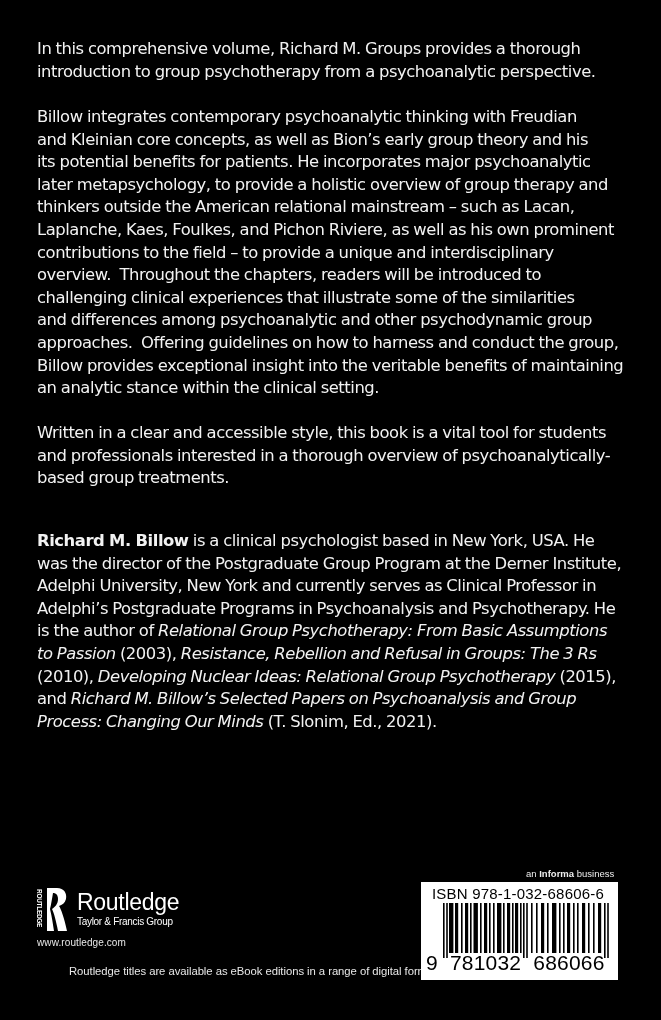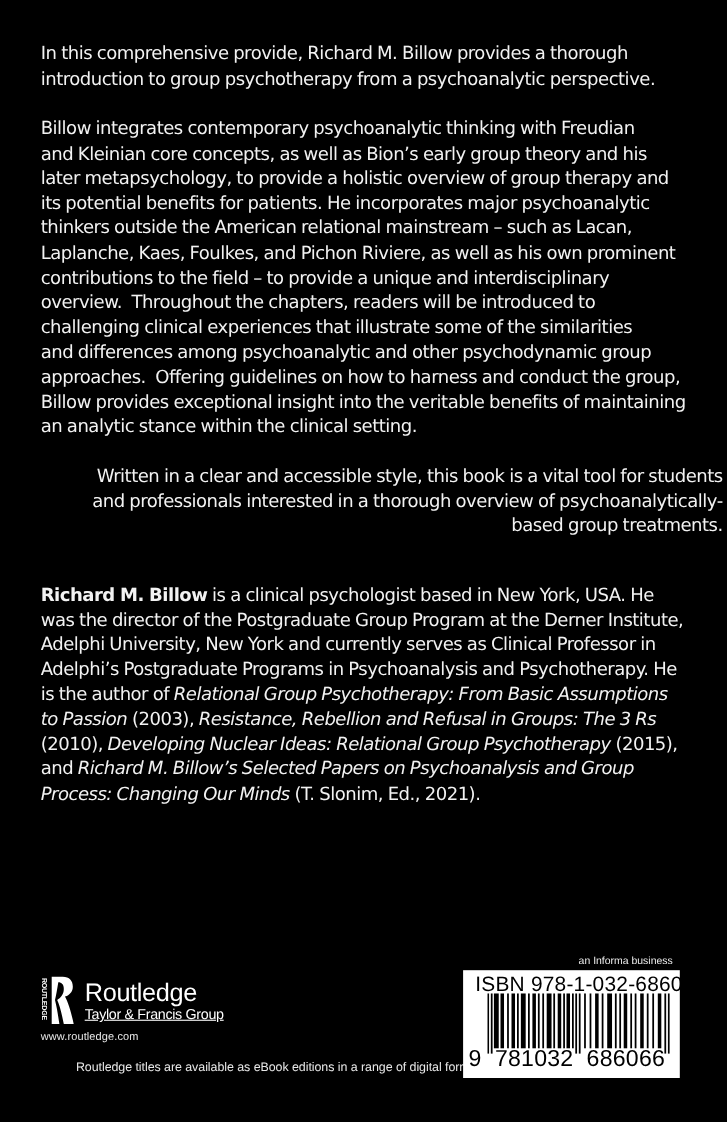--- a/index.html
+++ b/index.html
@@ -21,21 +21,21 @@
       width: 620px;
       font-size: 16.4px;
       line-height: 22.6px;
       letter-spacing: -0.45px;
       word-spacing: -0.5px;
       white-space: nowrap;
     }
     .line { display: block; }
     .p1 { top: 38px; }
     .p2 { top: 106px; }
-    .p3 { top: 422px; text-align: right; }
+    .p3 { top: 422px; }
     .bio { top: 530px; }
     .bio .name { font-weight: bold; }
     .bio .ital { font-style: italic; }
 
     
     .logo {
       position: absolute;
       left: 37px;
       top: 885px;
       height: 48px;
@@ -73,24 +73,23 @@
       flex-direction: column;
       font-family: "Liberation Sans", sans-serif;
       color: #ffffff;
     }
     .logo-name {
       font-size: 23px;
       line-height: 26px;
       letter-spacing: -0.3px;
     }
     .logo-sub {
-      font-size: 13px;
+      font-size: 10px;
       line-height: 14px;
       letter-spacing: -0.3px;
-      text-decoration: underline;
     }
     .website {
       position: absolute;
       left: 37px;
       top: 937px;
       font-family: "Liberation Sans", sans-serif;
       font-size: 10px;
       color: #e8e8e8;
       letter-spacing: 0.1px;
     }
@@ -109,36 +108,36 @@
     
     .informa {
       position: absolute;
       left: 526px;
       top: 868px;
       font-family: "Liberation Sans", sans-serif;
       font-size: 9.5px;
       color: #eeeeee;
       white-space: nowrap;
     }
-    .informa b { font-weight: normal; text-align: right; }
+    .informa b { font-weight: bold; text-align: right; }
     .barcode-box {
       position: absolute;
       left: 421px;
       top: 882px;
       width: 197px;
       height: 98px;
       background: #ffffff;
       color: #000000;
     }
     .isbn-text {
       position: absolute;
       left: 11px;
       top: 3px;
       font-family: "Liberation Sans", sans-serif;
-      font-size: 19px;
+      font-size: 15px;
       letter-spacing: 0.2px;
       white-space: nowrap;
     }
     .bars {
       position: absolute;
       left: 22px;
       top: 21px;
       width: 166px;
       height: 55px;
     }
@@ -150,29 +149,29 @@
       font-size: 21px;
       line-height: 24px;
       white-space: pre;
       letter-spacing: 0.2px;
     }
   </style>
 </head>
 <body>
 
 <div class="blurb p1">
-  <span class="line">In this comprehensive provide, Richard M. Billow provides a thorough</span>
+  <span class="line">In this comprehensive volume, Richard M. Groups provides a thorough</span>
   <span class="line">introduction to group psychotherapy from a psychoanalytic perspective.</span>
 </div>
 
 <div class="blurb p2">
   <span class="line">Billow integrates contemporary psychoanalytic thinking with Freudian</span>
   <span class="line">and Kleinian core concepts, as well as Bion’s early group theory and his</span>
+  <span class="line">its potential benefits for patients. He incorporates major psychoanalytic</span>
   <span class="line">later metapsychology, to provide a holistic overview of group therapy and</span>
-  <span class="line">its potential benefits for patients. He incorporates major psychoanalytic</span>
   <span class="line">thinkers outside the American relational mainstream – such as Lacan,</span>
   <span class="line">Laplanche, Kaes, Foulkes, and Pichon Riviere, as well as his own prominent</span>
   <span class="line">contributions to the field – to provide a unique and interdisciplinary</span>
   <span class="line" style="white-space:pre">overview.  Throughout the chapters, readers will be introduced to</span>
   <span class="line">challenging clinical experiences that illustrate some of the similarities</span>
   <span class="line">and differences among psychoanalytic and other psychodynamic group</span>
   <span class="line" style="white-space:pre">approaches.  Offering guidelines on how to harness and conduct the group,</span>
   <span class="line">Billow provides exceptional insight into the veritable benefits of maintaining</span>
   <span class="line">an analytic stance within the clinical setting.</span>
 </div>

